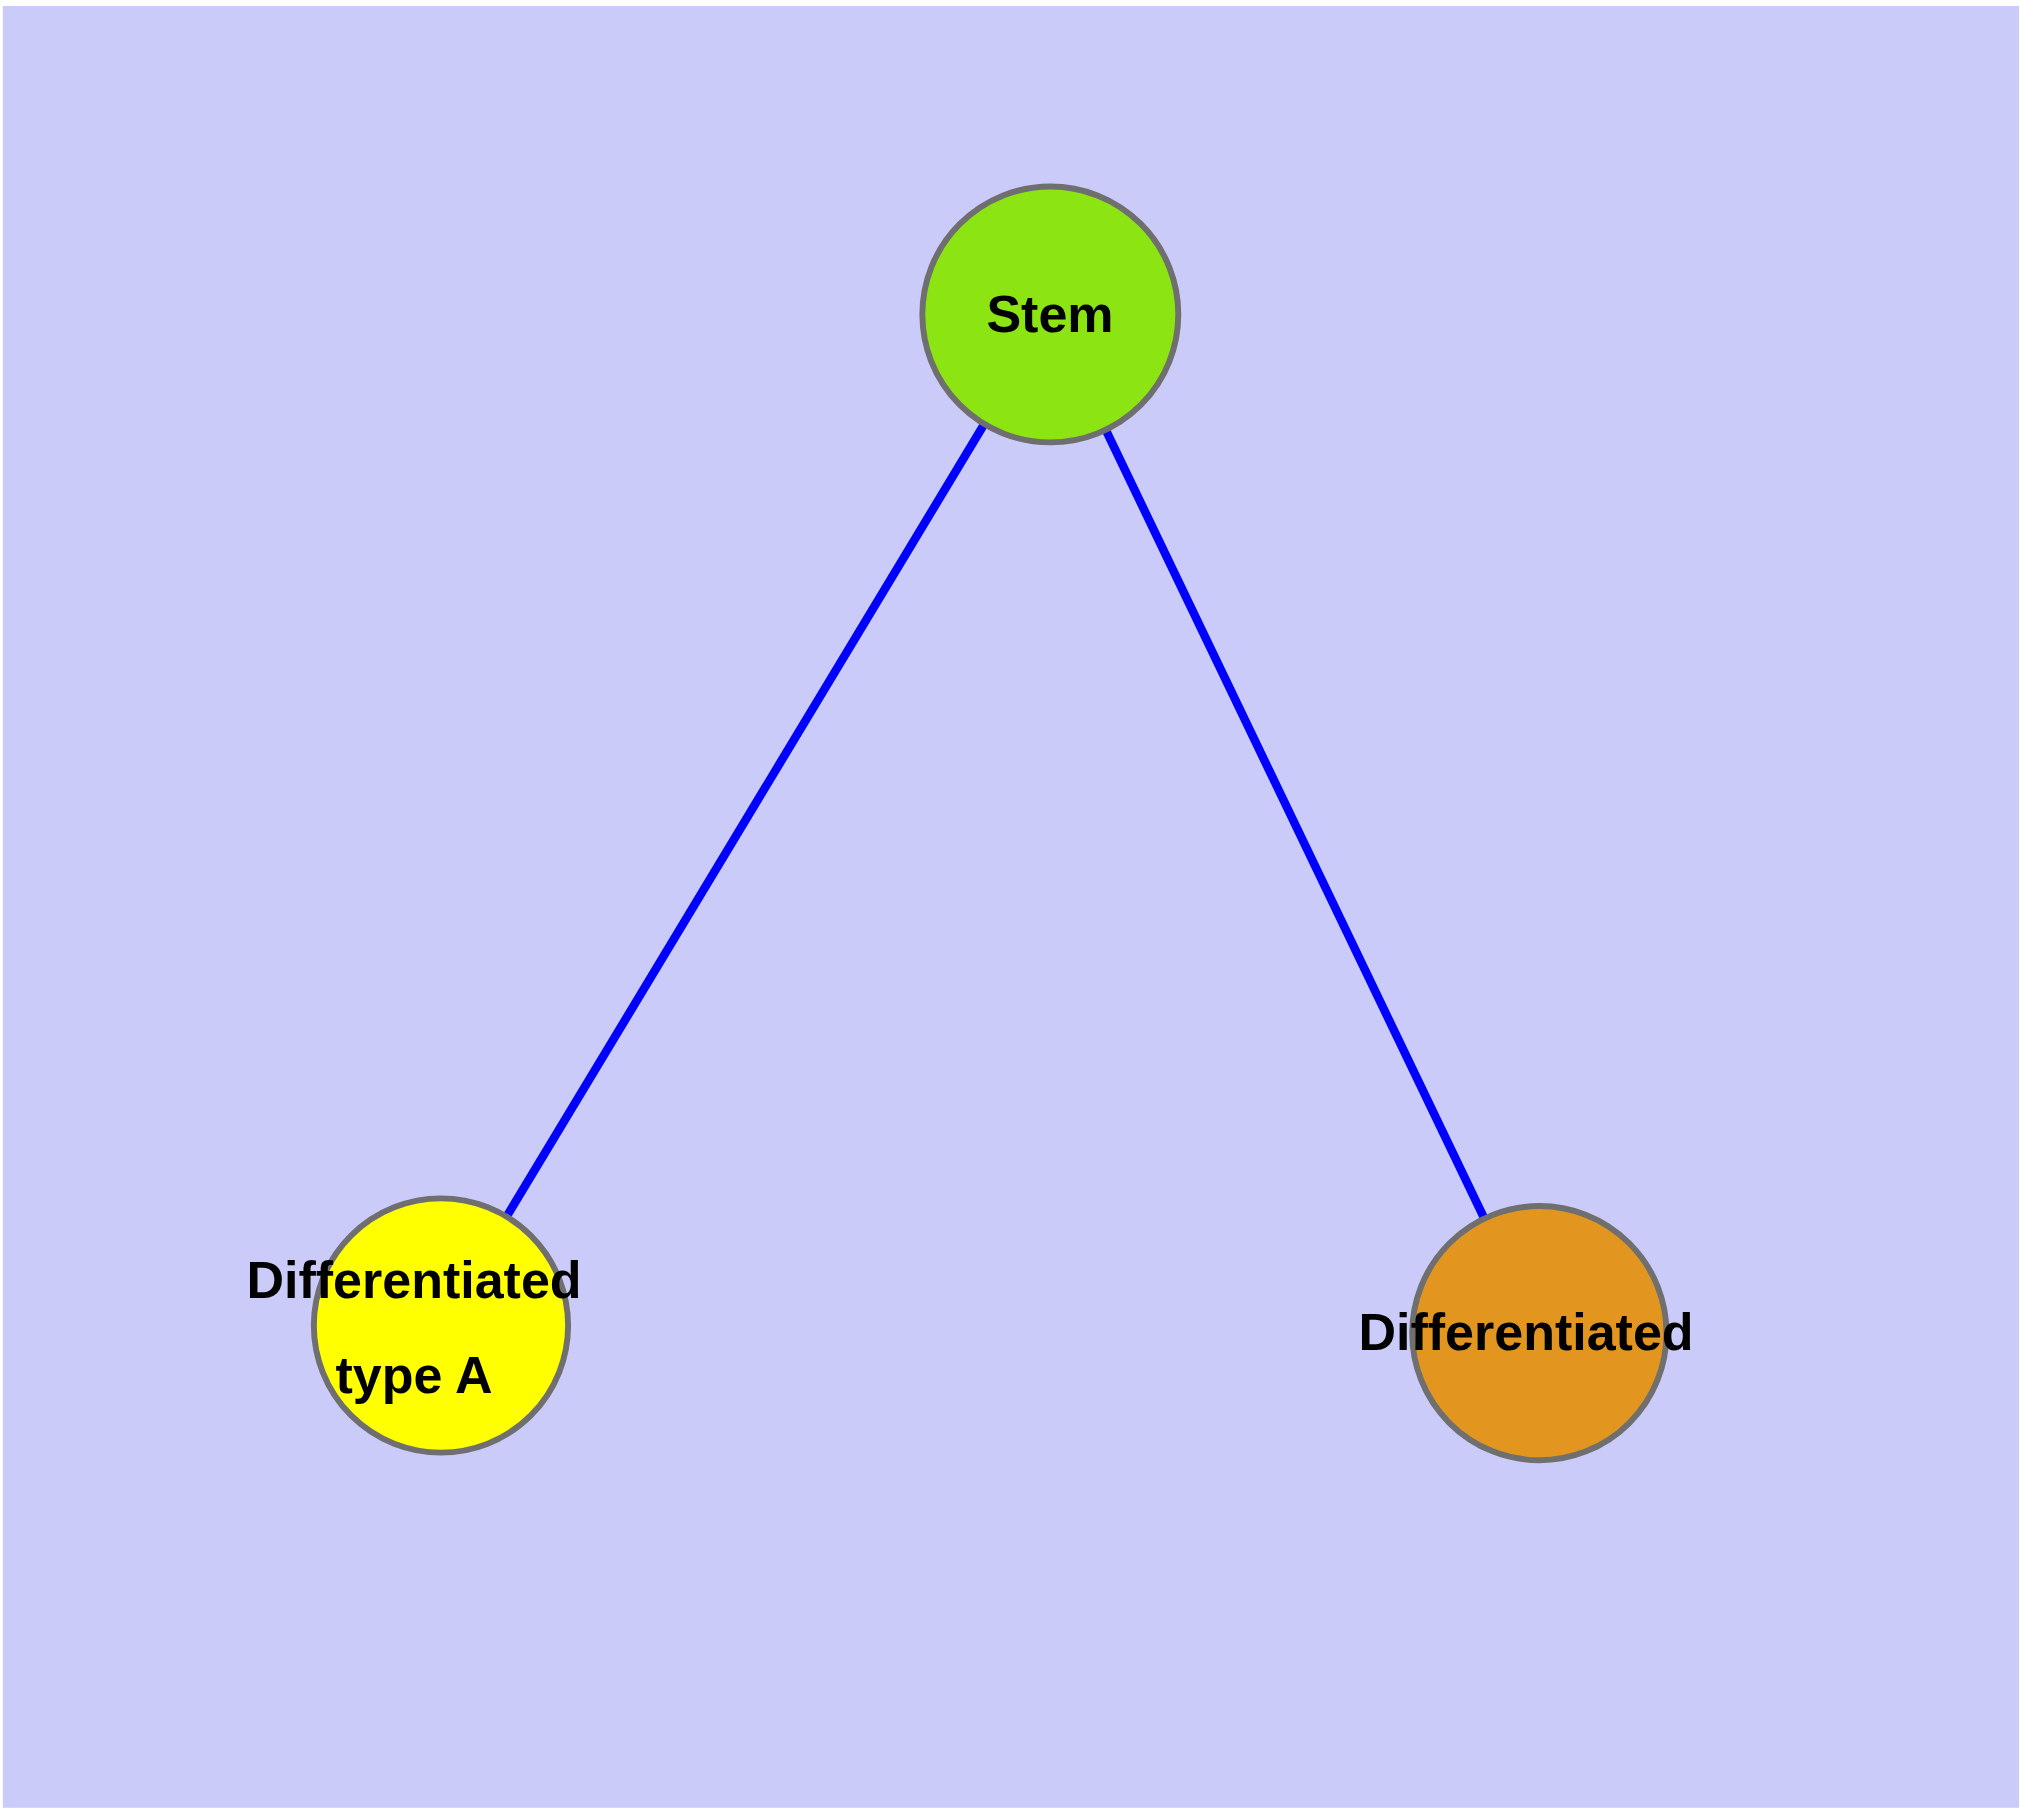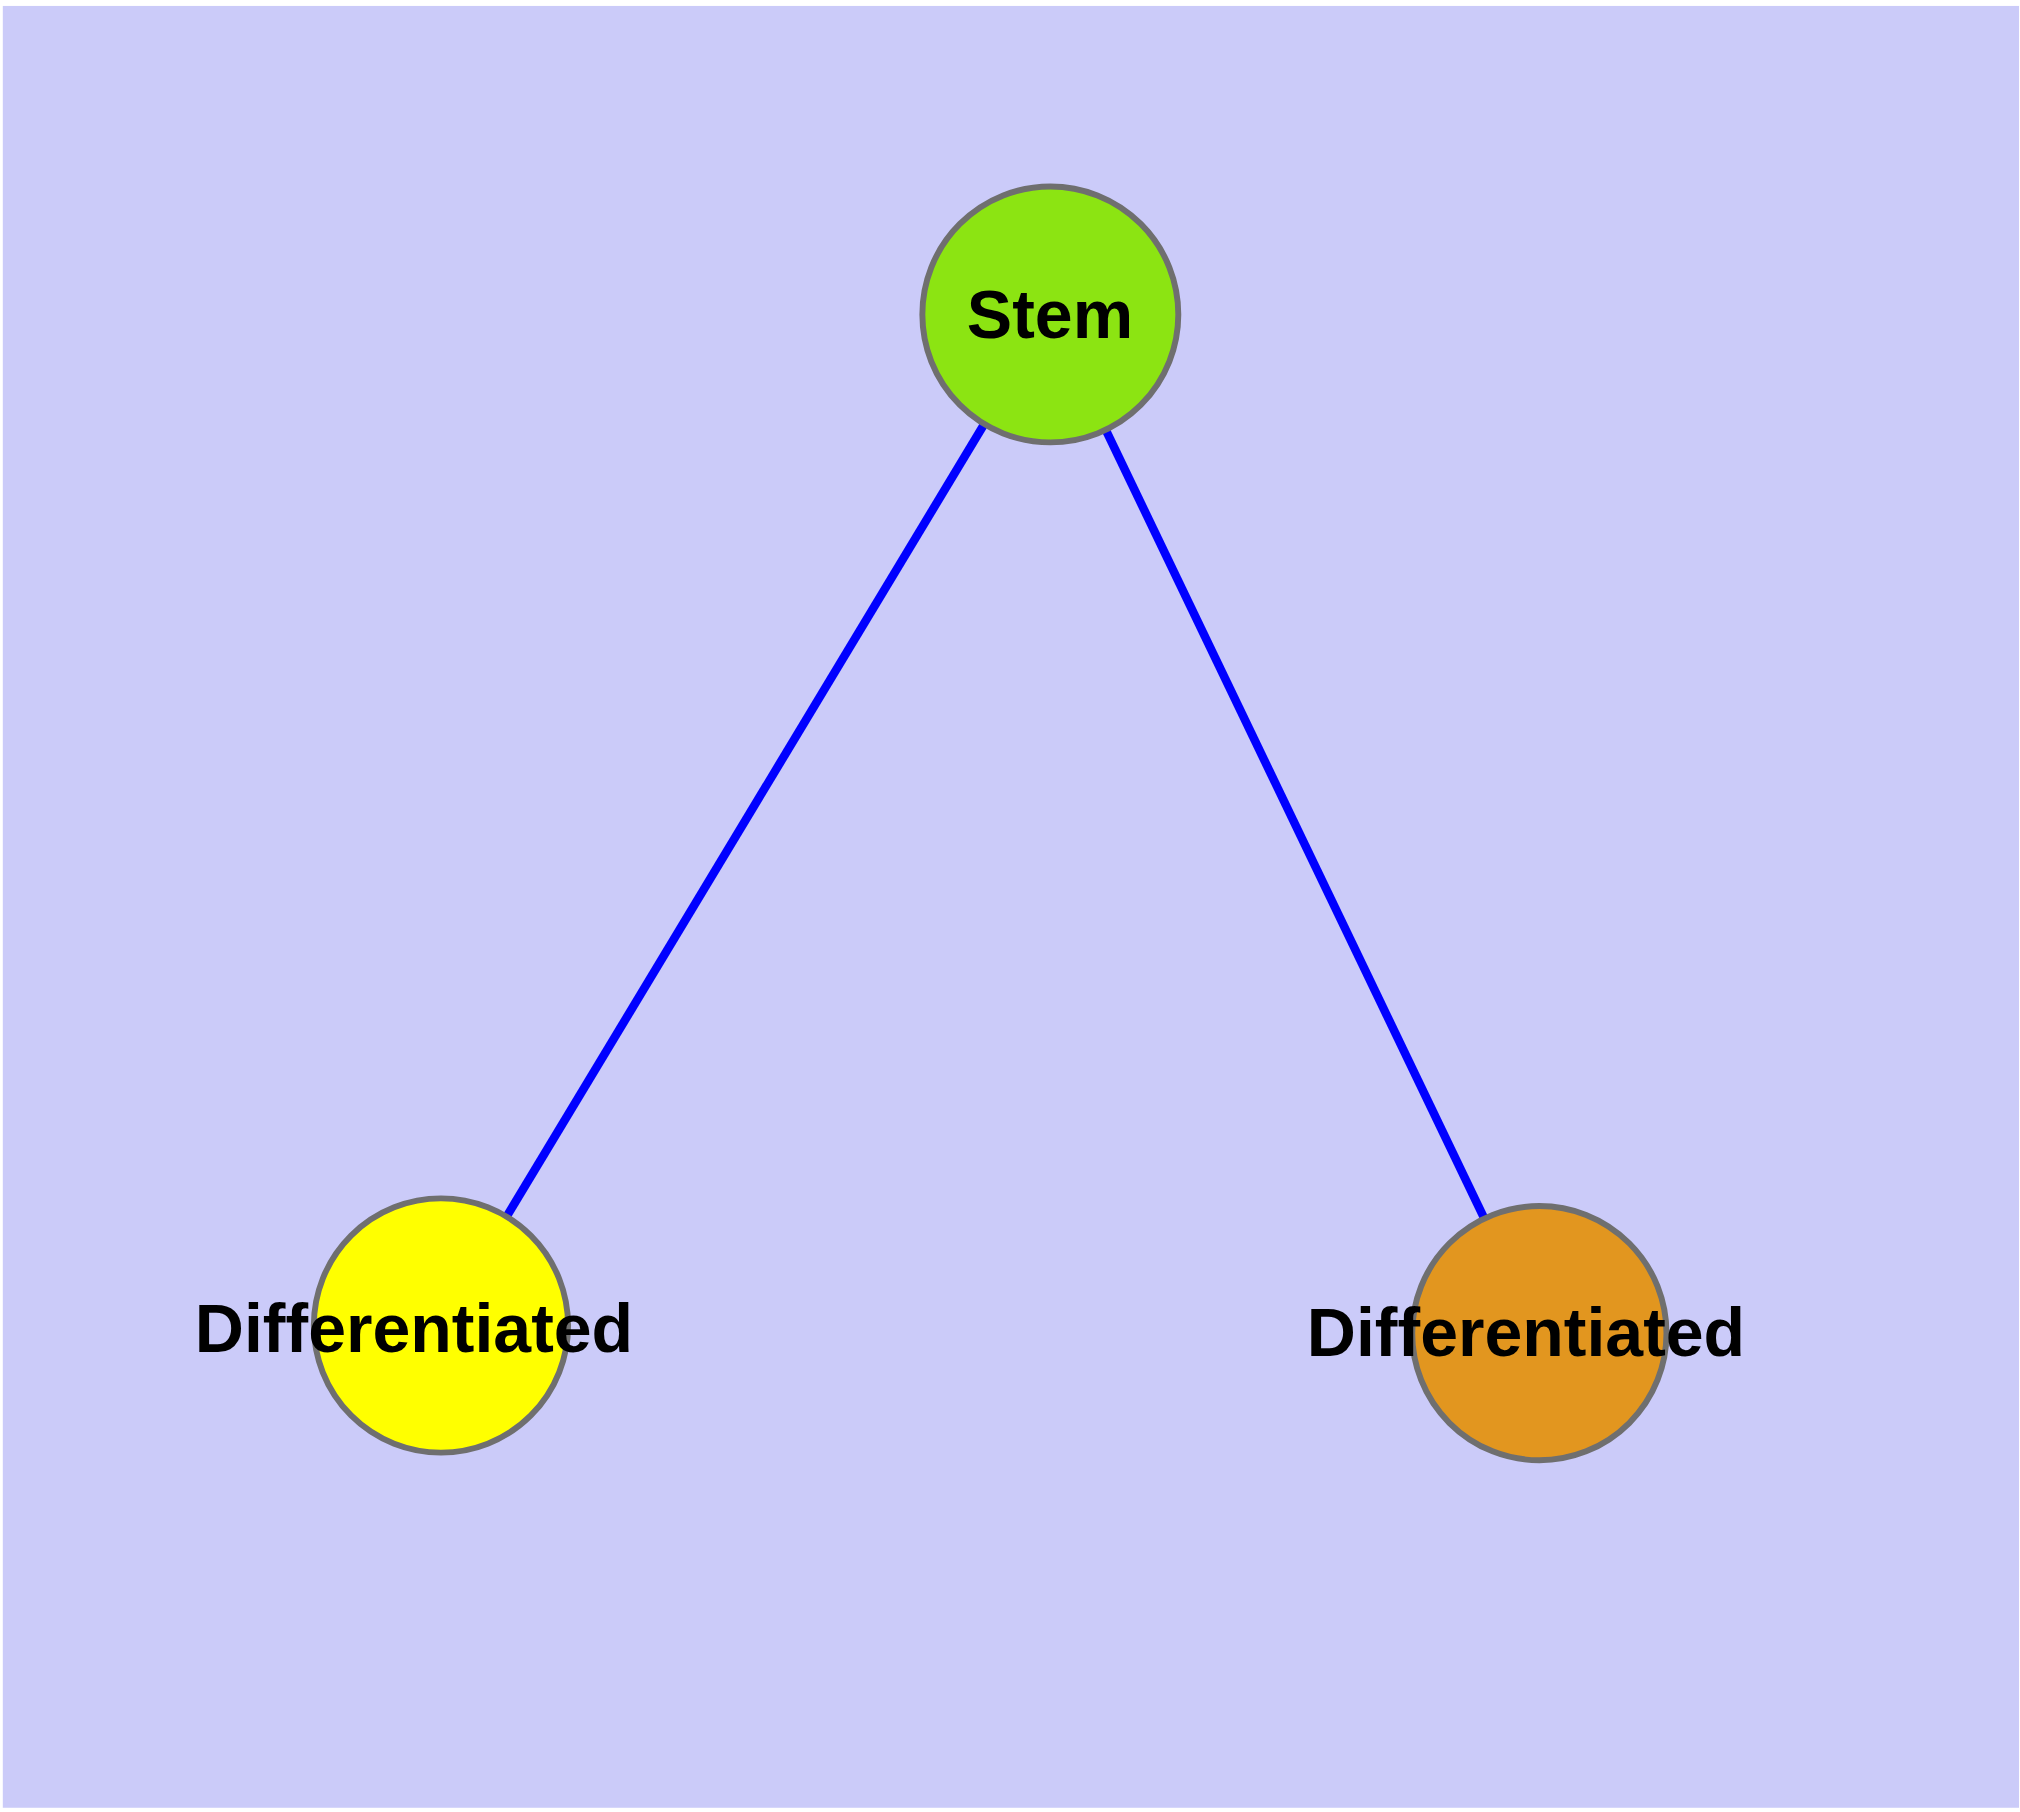--- a/index.html
+++ b/index.html
@@ -21,21 +21,21 @@
     width: 100%;
     height: 100%;
     display: block;
   }
   .node-label {
     position: absolute;
     transform: translate(-50%, -50%);
     text-align: center;
     color: #000000;
     font-weight: 700;
-    font-size: 68px;
+    font-size: 52px;
     line-height: 95px;
     white-space: nowrap;
     pointer-events: none;
   }
   .node-label .line { display: block; }
 </style>
 </head>
 <body>
 
 <div class="canvas">
@@ -49,20 +49,21 @@
 
     <circle cx="1239" cy="371" r="151" stroke-width="7" fill="#8CE412" stroke="#6F6F6F"></circle>
     <circle cx="520" cy="1564" r="150" stroke-width="7" fill="#FFFF00" stroke="#6F6F6F"></circle>
     <circle cx="1816" cy="1573" r="150" stroke-width="7" fill="#E2961F" stroke="#6F6F6F"></circle>
   </svg>
 
   <div class="node-label" style="left:1050px; top:314px;">Stem</div>
 
   <div class="node-label" style="left:414px; top:1328px;">
     <span class="line">Differentiated</span>
+    <span class="line">type A</span>
   </div>
 
   <div class="node-label" style="left:1526px; top:1332px;">
     <span class="line">Differentiated</span>
   </div>
 
 </div>
 
 
 </body></html>

